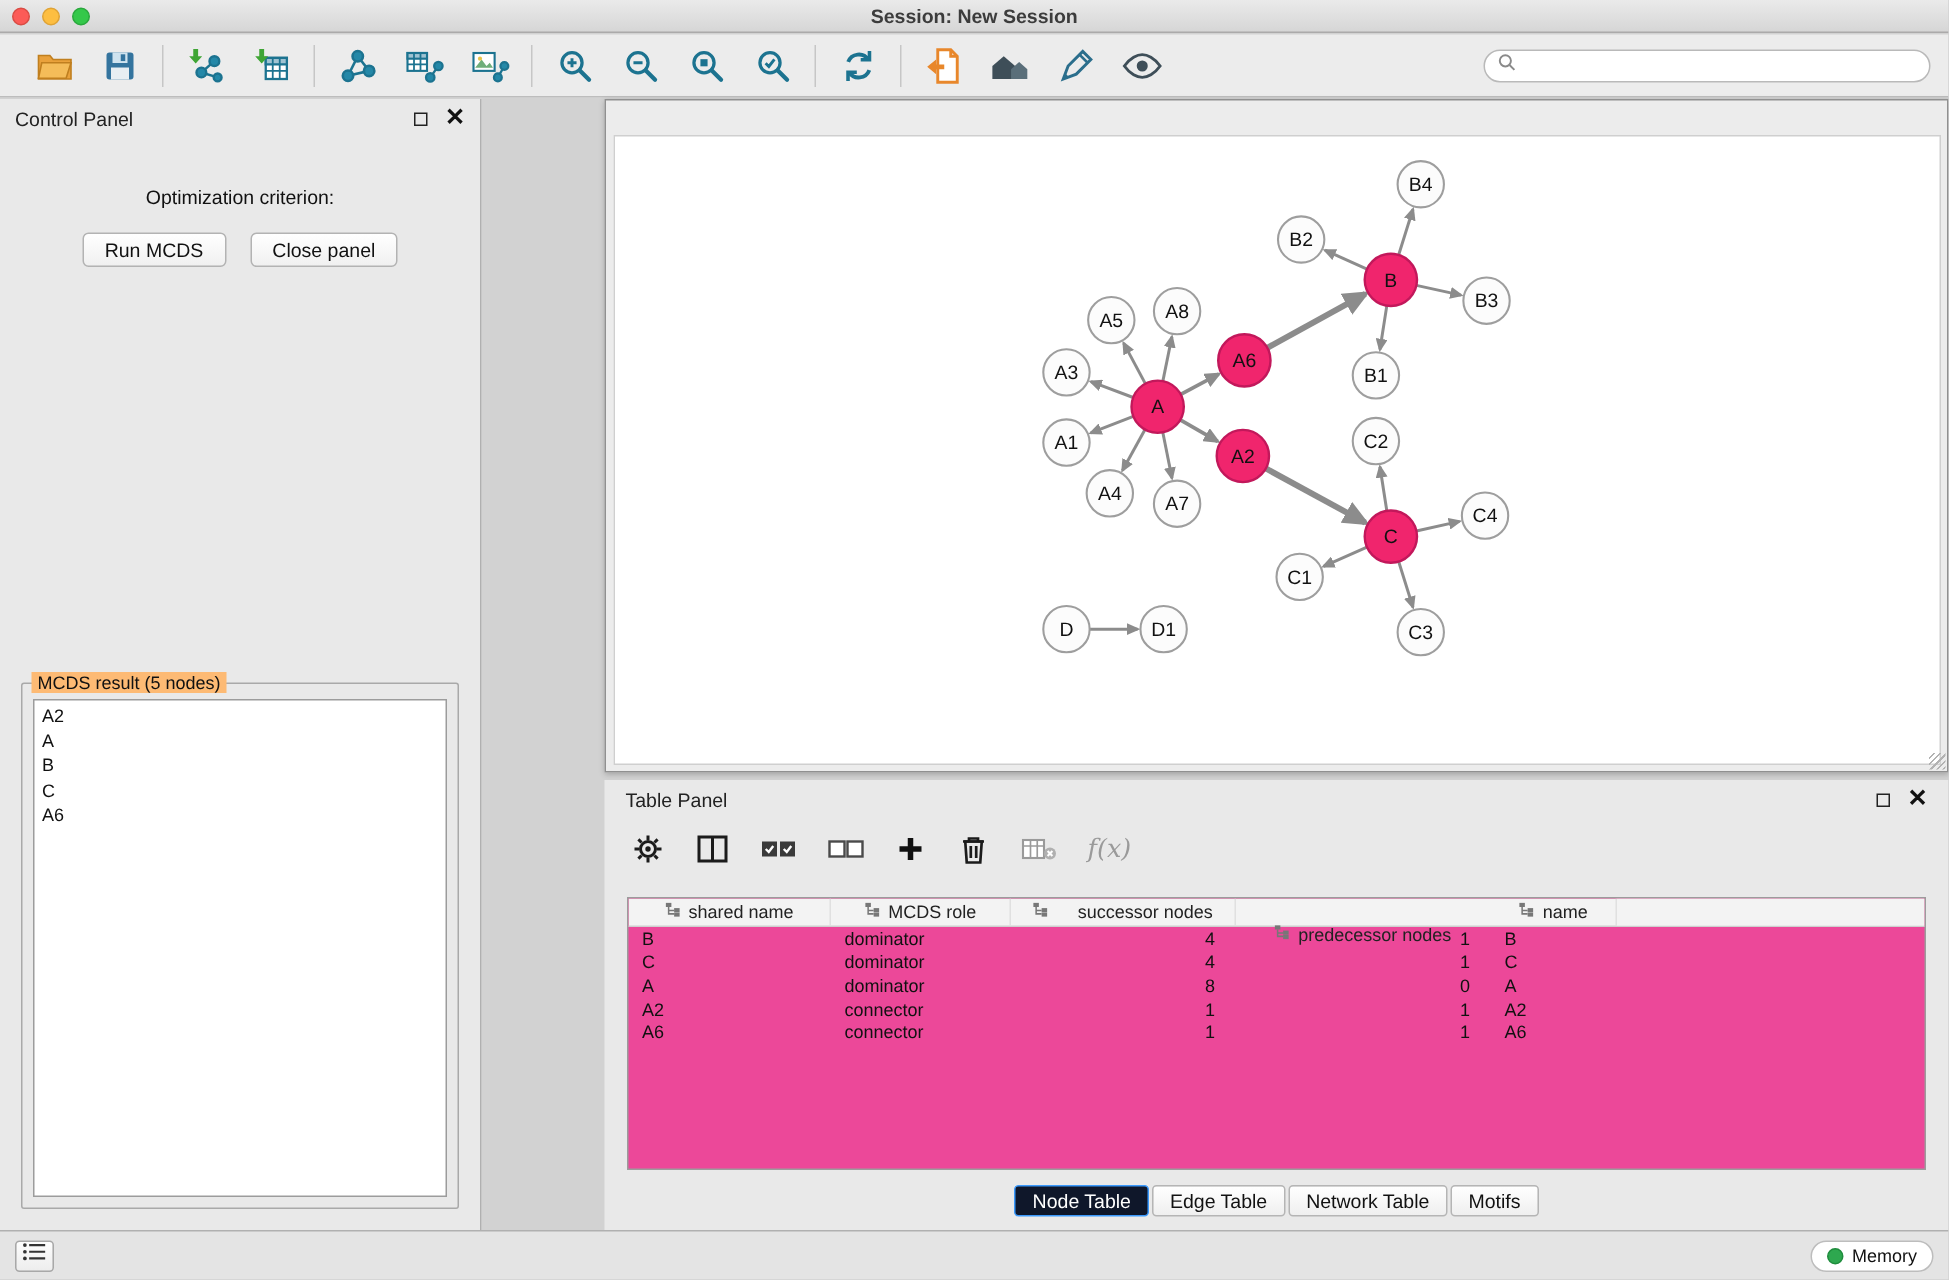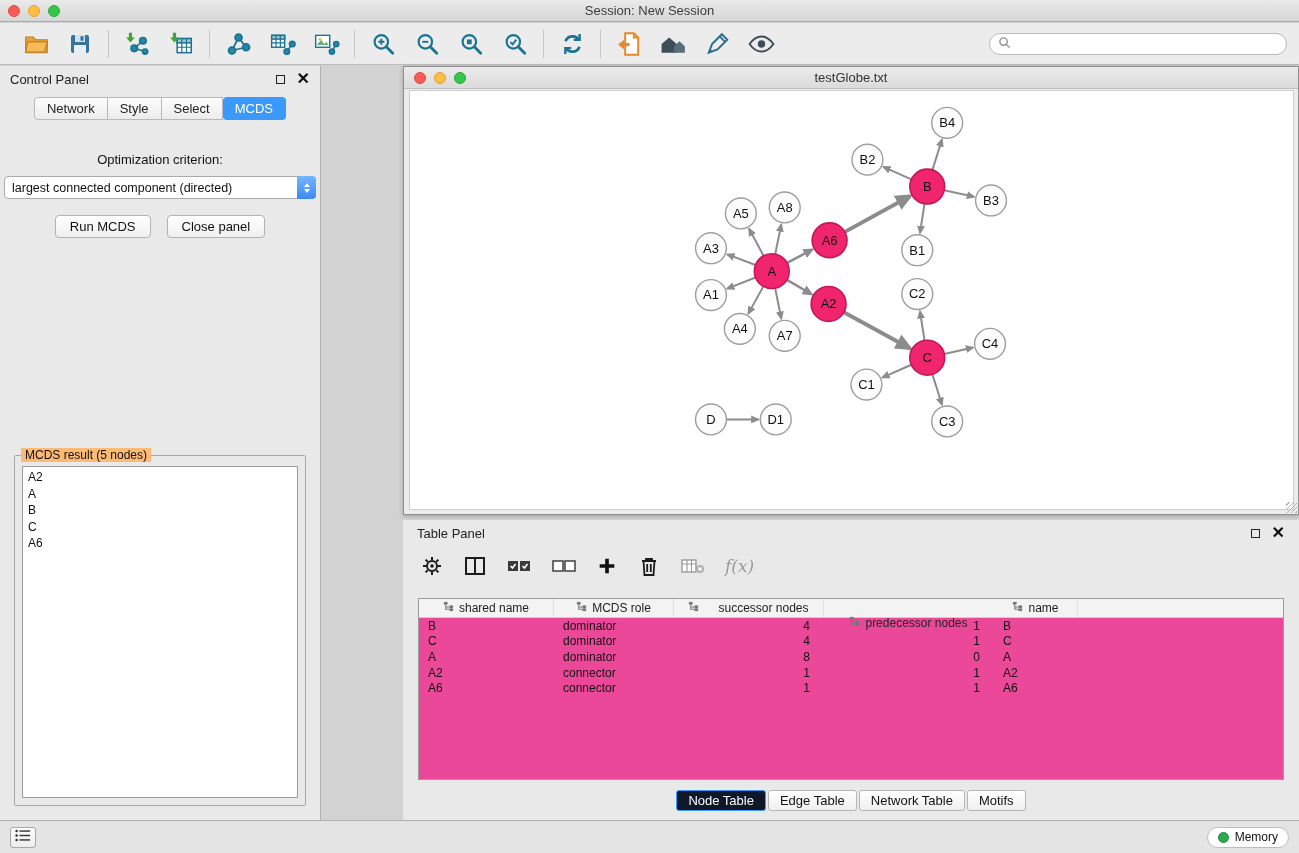--- a/index.html
+++ b/index.html
@@ -5,21 +5,21 @@
 *{margin:0;padding:0;box-sizing:border-box;}
 html,body{width:1299px;height:853px;}
 body{font-family:"Liberation Sans",sans-serif;background:#d2d2d2;overflow:hidden;position:relative;}
 
 .titlebar{position:absolute;top:0;left:0;right:0;height:22px;background:linear-gradient(#eaeaea,#d6d6d6);border-bottom:1px solid #abaaaa;display:flex;align-items:center;}
 .tl-group{position:absolute;left:8px;top:5px;display:flex;gap:8px;}
 .tl{width:12px;height:12px;border-radius:50%;}
 .tl.red{background:#fc5b57;border:1px solid #d94c44;}
 .tl.yellow{background:#fdbe41;border:1px solid #dfa336;}
 .tl.green{background:#34c84a;border:1px solid #2aa83d;}
-.titlebar-title{flex:1;text-align:center;font-size:13px;color:#3c3c3c;}
+.titlebar-title{flex:1;text-align:center;font-size:13px;color:#3c3c3c;font-weight:bold;}
 
 .toolbar{position:absolute;top:23px;left:0;right:0;height:42px;background:#ececec;border-bottom:1px solid #bdbdbd;display:flex;align-items:center;padding:0 8px;}
 .tb-group{display:flex;align-items:center;gap:6px;padding:0 9px;}
 .tb-icon{width:38px;height:34px;display:flex;align-items:center;justify-content:center;cursor:default;}
 .tb-sep{width:1px;height:28px;background:#c6c6c6;}
 .toolbar-search{margin-left:auto;margin-right:4px;width:298px;height:22px;background:#fff;border:1px solid #b9b9b9;border-radius:12px;display:flex;align-items:center;padding:0 8px;gap:5px;}
 .toolbar-search input{border:none;outline:none;flex:1;font-size:12px;background:transparent;font-family:inherit;color:#333;}
 
 .control-panel{position:absolute;left:0;top:66px;width:321px;bottom:33px;background:#e9e9e9;border-right:1px solid #b0b0b0;}
 .panel-header{height:26px;display:flex;align-items:center;padding:0 10px;font-size:13px;color:#222;}
@@ -249,59 +249,38 @@
 </div>
 
 <div class="control-panel">
   <div class="panel-header">
     <span>Control Panel</span>
     <span class="ph-icons">
       <span class="float-btn"></span>
       <span class="close-btn">✕</span>
     </span>
   </div>
-  <div class="cp-tabs">
-      <span class="cp-tab">Network</span>
-      <span class="cp-tab">Style</span>
-      <span class="cp-tab">Select</span>
-      <span class="cp-tab active">MCDS</span>
-    </div>
   <div class="cp-opt-label">Optimization criterion:</div>
-  <div class="cp-dropdown">
-    <span class="dd-text">largest connected component (directed)</span>
-    <span class="dd-stepper">
-        <span class="dd-up"></span>
-        <span class="dd-down"></span>
-      </span>
-  </div>
   <div class="cp-buttons">
     <button class="cp-btn">Run MCDS</button>
     <button class="cp-btn">Close panel</button>
   </div>
   <div class="result-box">
     <span class="result-legend">MCDS result (5 nodes)</span>
     <div class="result-list">
         <div class="result-item">A2</div>
         <div class="result-item">A</div>
         <div class="result-item">B</div>
         <div class="result-item">C</div>
         <div class="result-item">A6</div>
       </div>
   </div>
 </div>
 
 <div class="network-window">
-  <div class="nw-titlebar">
-    <span class="nw-tl">
-      <span class="tl red"></span>
-      <span class="tl yellow"></span>
-      <span class="tl green"></span>
-    </span>
-    <span>testGlobe.txt</span>
-  </div>
   <div class="nw-canvas">
     <svg viewBox="0 0 886 420" preserveAspectRatio="none">
       <defs>
         <marker id="arrowhead" markerWidth="4.5" markerHeight="4" refX="3.6" refY="2" orient="auto">
           <path d="M0 0 L4.5 2 L0 4 z" fill="#8c8c8c"></path>
         </marker>
       </defs>
       <g>
           <line x1="354.7508977542237" y1="165.56619579822498" x2="340.2491022457763" y2="138.43380420177502" stroke="#8C8C8C" stroke-width="2" marker-end="url(#arrowhead)"></line>
           <line x1="366.4835486750768" y1="163.85022190731405" x2="372.5164513249232" y2="134.14977809268595" stroke="#8C8C8C" stroke-width="2" marker-end="url(#arrowhead)"></line>

